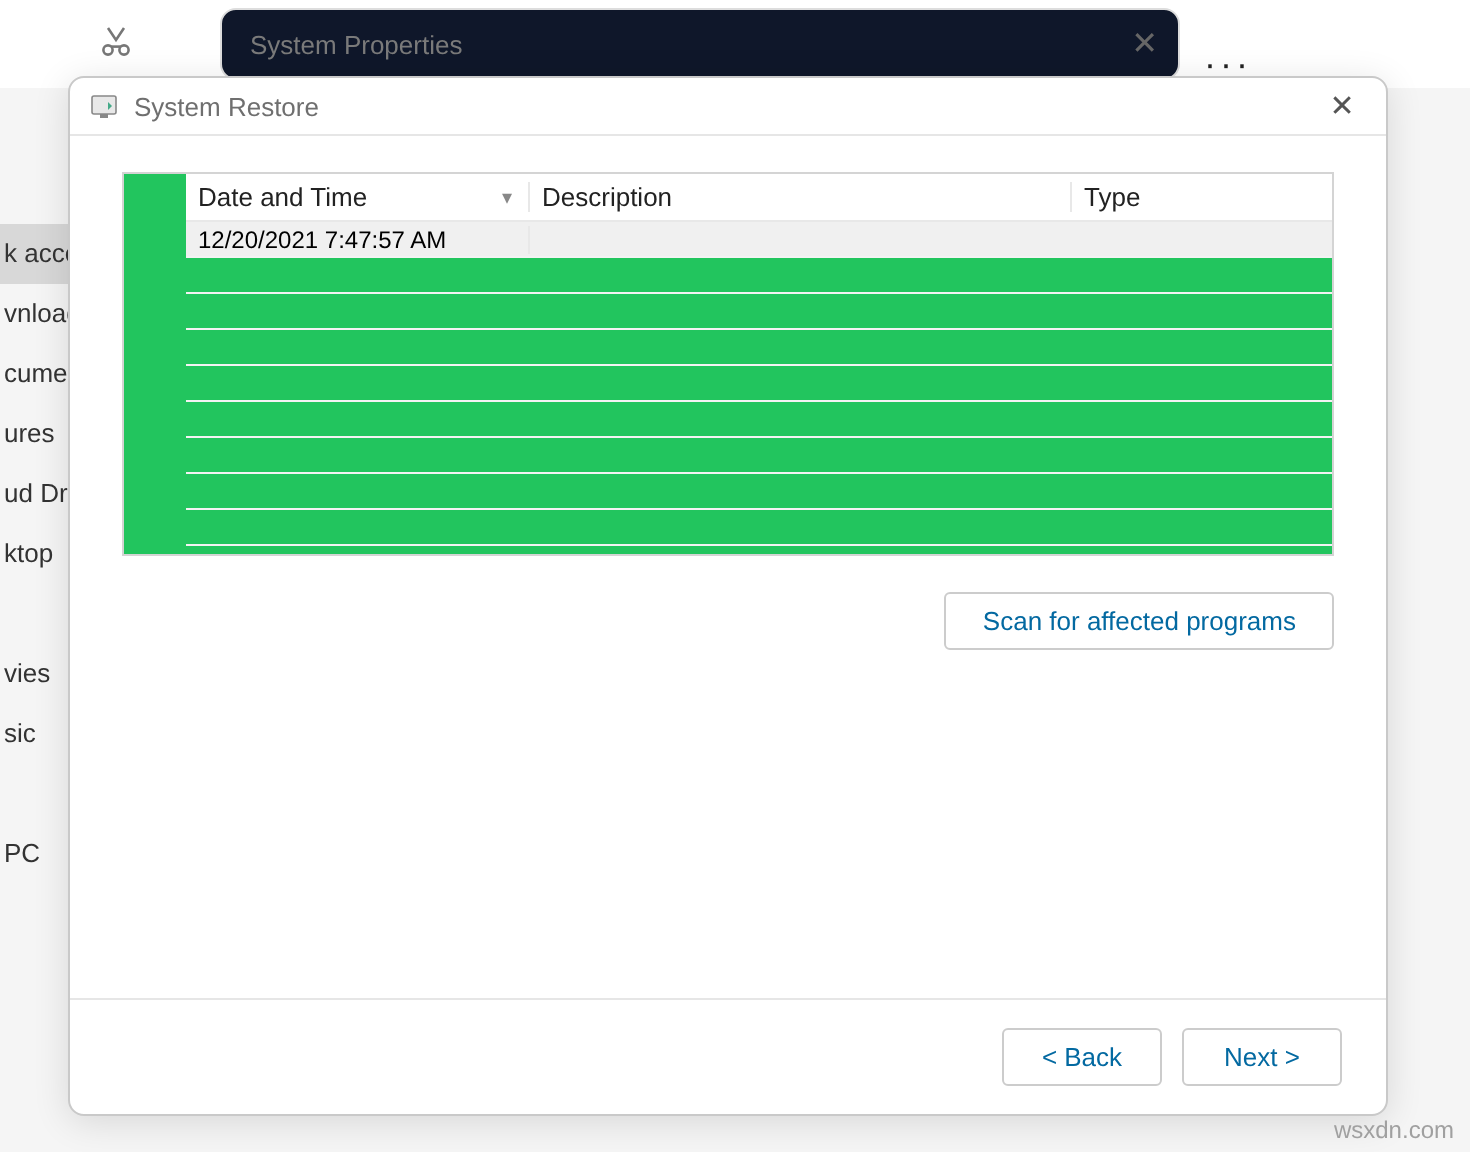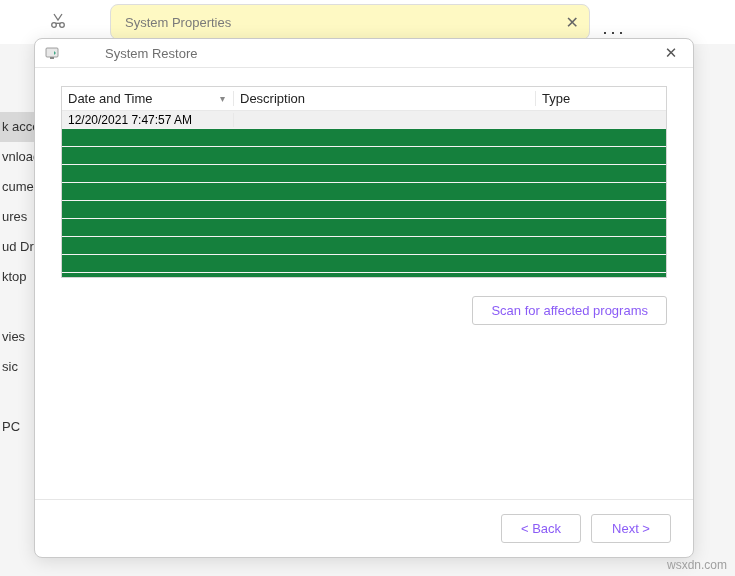--- a/index.html
+++ b/index.html
@@ -1,57 +1,57 @@
 <!DOCTYPE html>
 <html><head>
   <meta charset="utf-8">
   <style>
     * { box-sizing: border-box; margin: 0; padding: 0; font-family: "Segoe UI", Tahoma, sans-serif; }
     body { width: 735px; height: 576px; background: #f5f5f5; overflow: hidden; position: relative; font-size: 13px; }
 
     .bg-toolbar { position: absolute; top: 0; left: 0; right: 0; height: 44px; background: #fff; display: flex; align-items: center; }
     .bg-toolbar .cut-icon { margin-left: 50px; color: #555; }
-    .bg-first-dialog { position: absolute; top: 4px; left: 110px; width: 480px; height: 36px; background: #fef9c3; border: 1px solid #ddd; border-radius: 8px; display: flex; align-items: center; justify-content: space-between; padding: 0 10px 0 14px; color: #7a7a7a; font-size: 13px; }
+    .bg-first-dialog { position: absolute; top: 4px; left: 110px; width: 480px; height: 36px; background: #0f172a; border: 1px solid #ddd; border-radius: 8px; display: flex; align-items: center; justify-content: space-between; padding: 0 10px 0 14px; color: #7a7a7a; font-size: 13px; }
     .bg-first-dialog .close-x { color: #666; font-size: 16px; }
     .bg-dots { position: absolute; left: 602px; top: 22px; font-size: 18px; letter-spacing: 2px; color: #222; }
 
     .sidebar { position: absolute; left: 0; top: 112px; width: 48px; }
     .sidebar-item { height: 30px; line-height: 30px; padding-left: 2px; color: #333; font-size: 13px; white-space: nowrap; overflow: hidden; }
     .sidebar-item.sel { background: #d8d8d8; }
     .sidebar-spacer { height: 30px; }
 
     .dialog { position: absolute; left: 34px; top: 38px; width: 660px; height: 520px; background: #fff; border: 1px solid #c9c9c9; border-radius: 8px; box-shadow: 0 3px 18px rgba(0,0,0,0.12); display: flex; flex-direction: column; }
     .title-bar { height: 28px; display: flex; align-items: center; padding: 0 10px; }
     .title-bar .title-icon { width: 16px; height: 16px; margin-right: 6px; }
-    .title-bar .title-text { color: #6f6f6f; font-size: 13px; flex: 1; margin-left: 38px; }
+    .title-bar .title-text { color: #6f6f6f; font-size: 13px; flex: 1; }
     .title-bar .close-btn { width: 24px; height: 24px; display: flex; align-items: center; justify-content: center; color: #555; font-size: 15px; border-radius: 4px; cursor: pointer; }
 
     .header { padding: 8px 22px 36px 18px; display: flex; justify-content: space-between; align-items: flex-start; }
     .header .heading { font-weight: 600; font-size: 13px; color: #111; }
     .header .header-icon { width: 20px; height: 20px; }
 
     .divider { height: 1px; background: #e6e6e6; margin: 0 0 0 0; }
 
     .content { padding: 18px 26px 0 26px; flex: 1; }
     .tz { color: #222; margin-bottom: 12px; font-size: 13px; }
 
-    .table-wrap { border: 1px solid #d4d4d4; height: 192px; background: #15803d; }
+    .table-wrap { border: 1px solid #d4d4d4; height: 192px; background: #22c55e; padding-left: 31px; }
     .table-head { display: flex; height: 24px; align-items: center; border-bottom: 1px solid #e8e8e8; font-size: 13px; color: #222; background: #fff; }
     .col { padding-left: 6px; position: relative; }
     .col-date { width: 172px; border-right: 1px solid #e8e8e8; }
     .col-desc { flex: 1; border-right: 1px solid #e8e8e8; }
     .col-type { width: 130px; }
     .sort-icon { position: absolute; right: 8px; top: 2px; color: #888; font-size: 10px; }
 
     .table-body { height: 166px; overflow: hidden; }
     .row { display: flex; height: 18px; align-items: center; font-size: 12px; border-bottom: 1px solid #f3f3f3; }
     .row.selected { background: #f0f0f0; }
 
     .scan-row { display: flex; justify-content: flex-end; margin-top: 18px; padding-right: 0; }
-    .btn { border: 1px solid #ccc; background: #fff; border-radius: 3px; padding: 6px 14px; font-size: 13px; color: #8b5cf6; cursor: pointer; min-width: 80px; text-align: center; }
+    .btn { border: 1px solid #ccc; background: #fff; border-radius: 3px; padding: 6px 14px; font-size: 13px; color: #0369a1; cursor: pointer; min-width: 80px; text-align: center; }
     .btn.wide { padding: 6px 18px; }
 
     .footer { border-top: 1px solid #e6e6e6; padding: 14px 22px; display: flex; justify-content: flex-end; gap: 10px; }
 
     .watermark { position: absolute; right: 8px; bottom: 4px; font-size: 12px; color: #a0a0a0; }
   </style>
 </head>
 <body>
 
 <div class="bg-toolbar">

